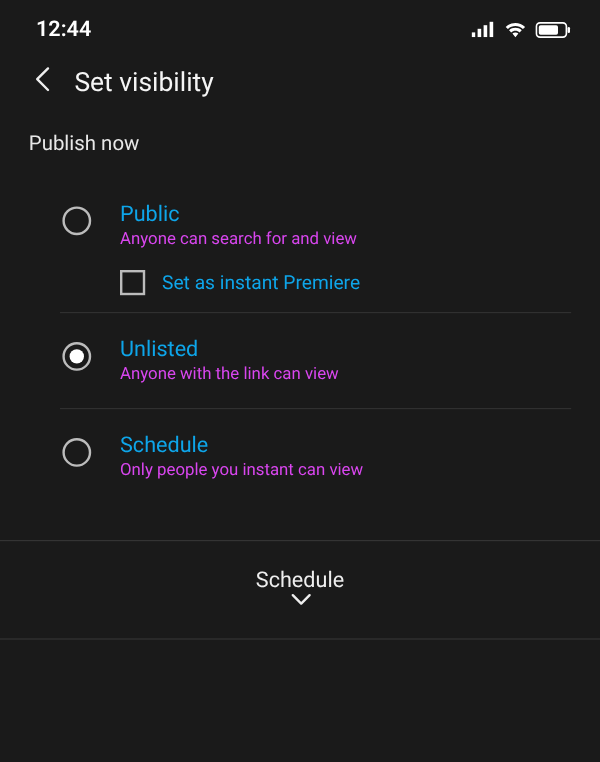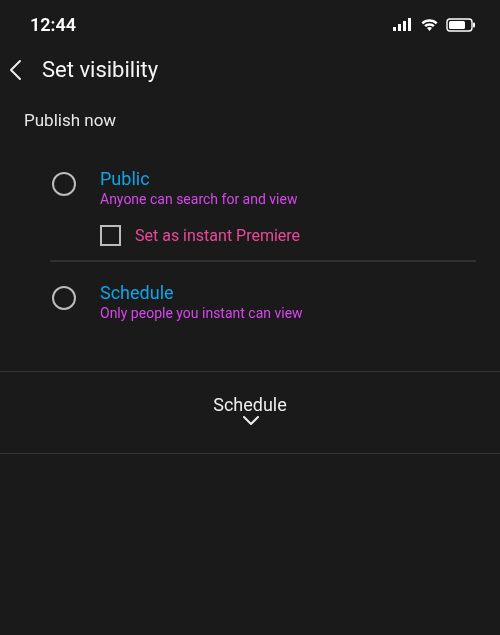--- a/index.html
+++ b/index.html
@@ -19,22 +19,21 @@
     font-size: 18px;
     font-weight: 600;
   }
   .status-right {
     display: flex;
     align-items: center;
     gap: 7px;
   }
   .header {
     display: flex;
-    align-items: center;
-    padding: 14px 18px 22px 6px;
+    padding: 14px 18px 22px 26px;
     gap: 18px;
   }
   .back-icon {
     width: 18px;
     height: 18px;
     display: flex;
     align-items: center;
     justify-content: center;
   }
   .title {
@@ -96,21 +95,21 @@
     margin-top: 18px;
   }
   .checkbox {
     width: 21px;
     height: 21px;
     border: 2px solid #bcbcbc;
     flex-shrink: 0;
   }
   .premiere-label {
     font-size: 16px;
-    color: #ec4899;
+    color: #0ea5e9;
   }
   .schedule-row {
     display: flex;
     justify-content: space-between;
     align-items: center;
     padding: 22px 26px;
     border-top: 1px solid #343434;
     border-bottom: 1px solid #343434;
     margin-top: 30px;
     flex-direction: column;
@@ -176,20 +175,27 @@
       <div class="option-title">Public</div>
       <div class="option-desc">Anyone can search for and view</div>
       <div class="premiere-row">
         <div class="checkbox"></div>
         <div class="premiere-label">Set as instant Premiere</div>
       </div>
     </div>
   </div>
   <div class="hr indent"></div>
 
+  <div class="option opt-border-off">
+    <div class="radio selected"></div>
+    <div class="option-text">
+      <div class="option-title">Unlisted</div>
+      <div class="option-desc">Anyone with the link can view</div>
+    </div>
+  </div>
   <div class="hr indent"></div>
 
   <div class="option" style="border-bottom:none;">
     <div class="radio"></div>
     <div class="option-text">
       <div class="option-title">Schedule</div>
       <div class="option-desc">Only people you instant can view</div>
     </div>
   </div>
 

